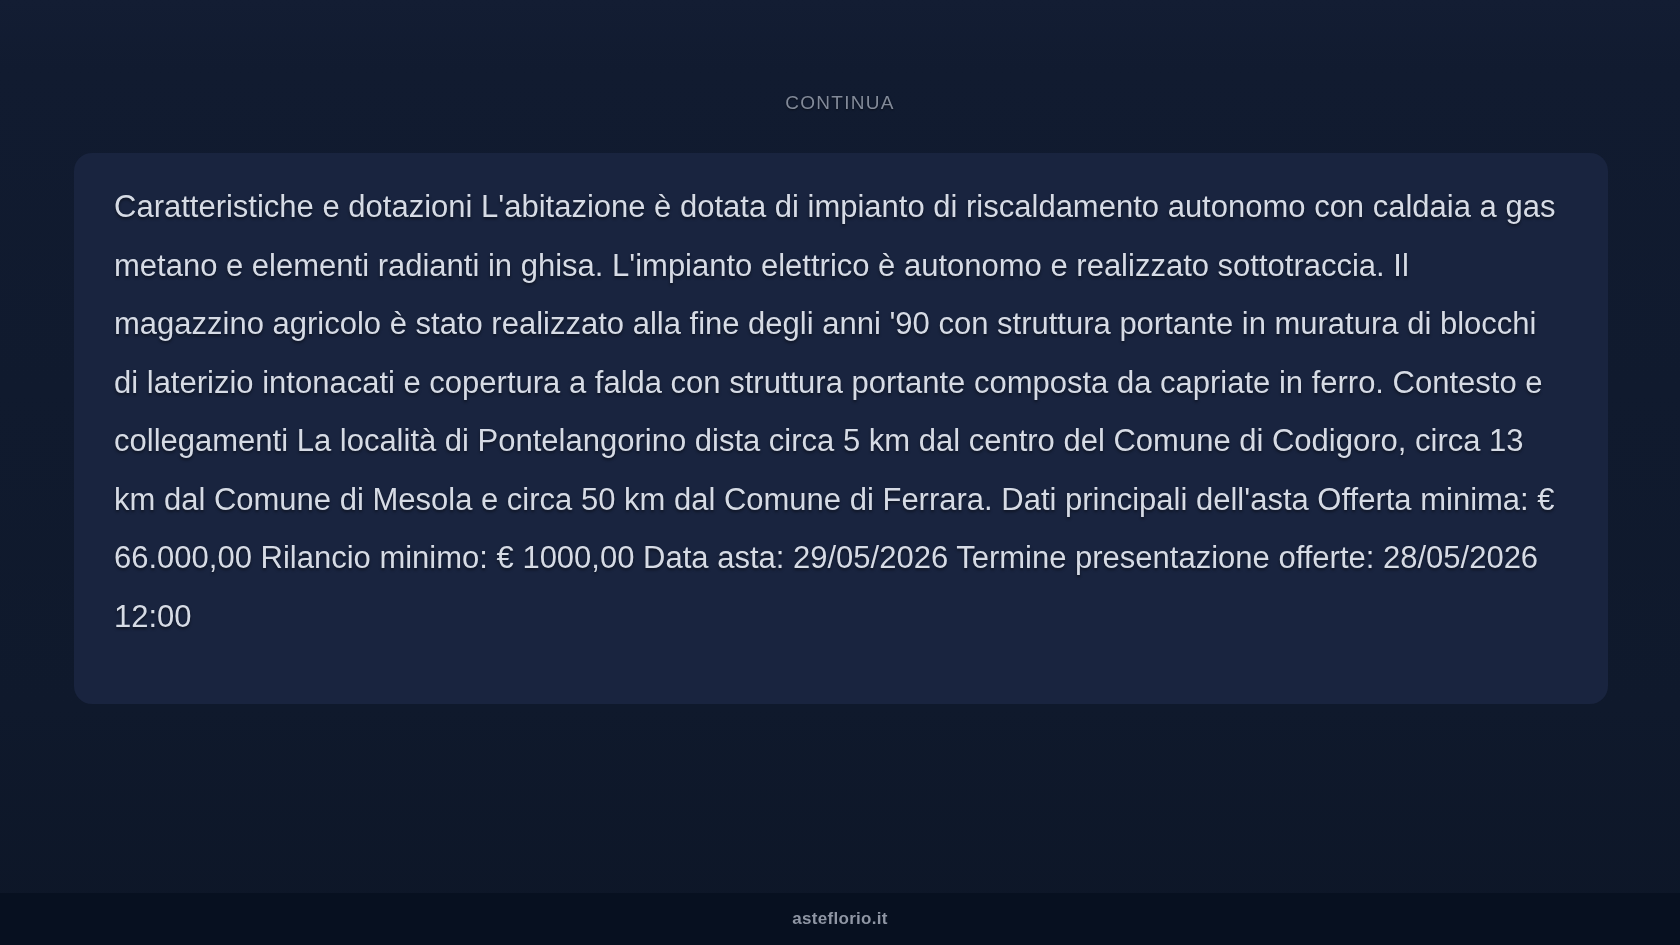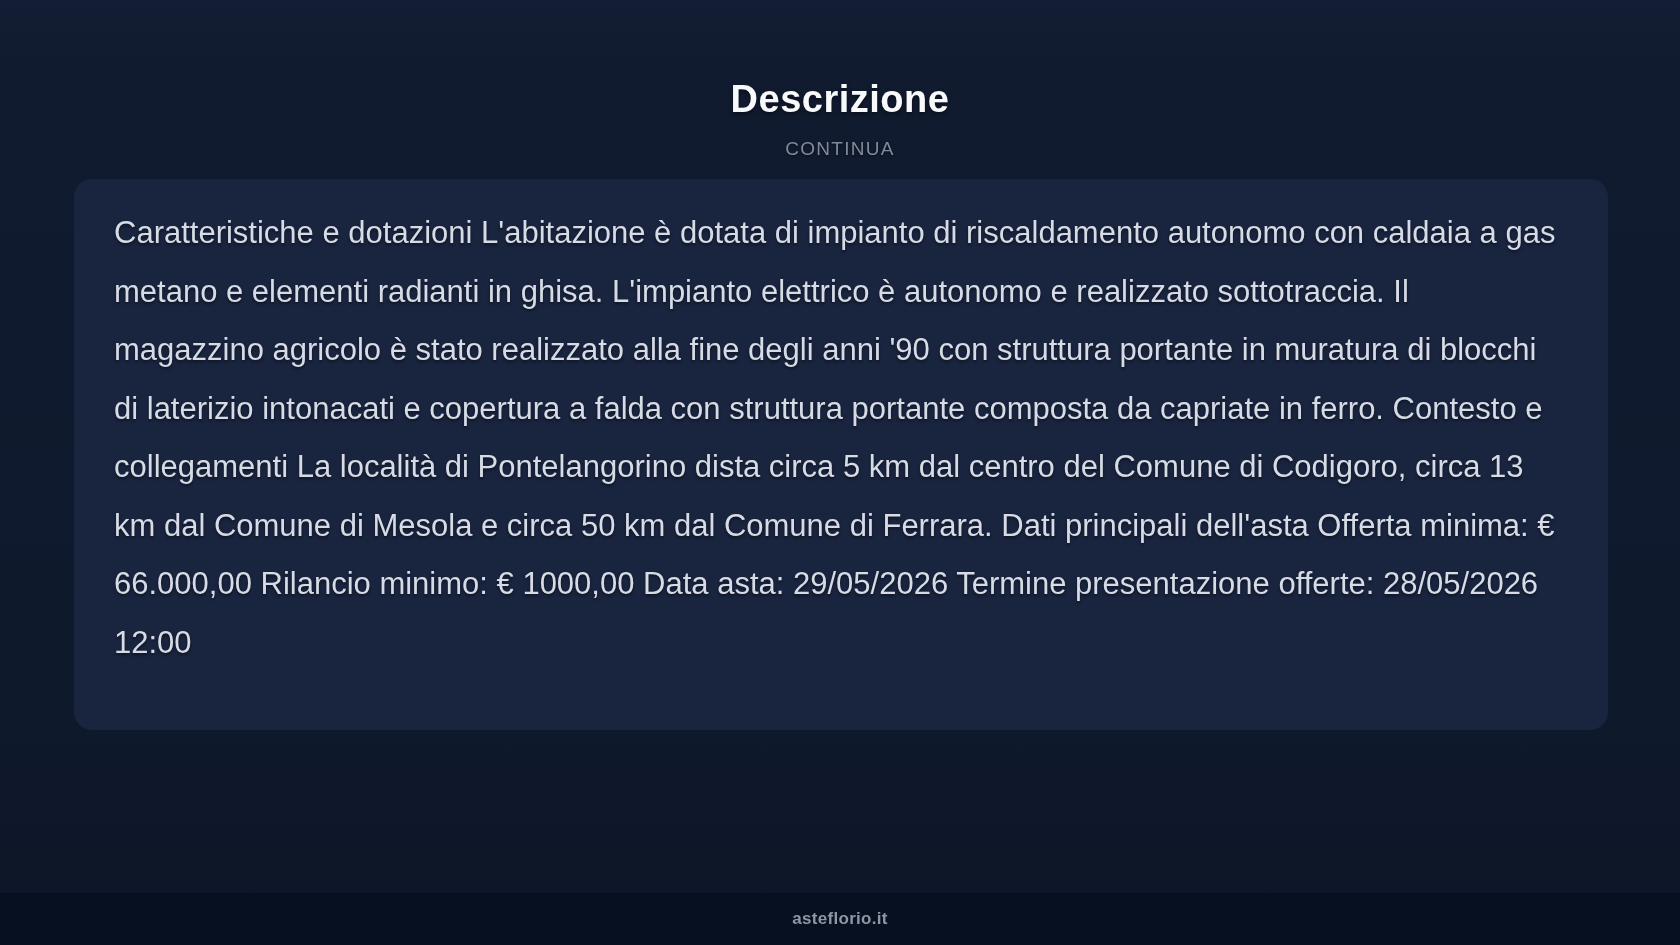--- a/index.html
+++ b/index.html
@@ -29,21 +29,21 @@
     display: inline-block;
     margin-top: 17px;
     font-size: 19px;
     line-height: 20px;
     color: #828a99;
     letter-spacing: 1.3px;
     cursor: pointer;
     text-shadow: 0 1px 2px rgba(0,0,0,0.5);
   }
   .card {
-    margin: 20px 72px 0 74px;
+    margin: 40px 72px 0 74px;
     background: #19243f;
     border-radius: 18px;
     padding: 25px 42px 58px 40px;
   }
   .card-text {
     font-size: 31px;
     line-height: 58.5px;
     color: #d6dbe5;
     text-shadow: 0 2px 3px rgba(0,0,0,0.45);
   }
@@ -62,21 +62,20 @@
     font-size: 17px;
     font-weight: 700;
     color: #8f96a4;
     letter-spacing: 0.3px;
   }
 </style>
 </head>
 <body>
 
 <div class="header">
-  <h1 class="page-title">Descrizione</h1>
   <div>
     <span class="subtitle">CONTINUA</span>
   </div>
 </div>
 
 <div class="card">
   <p class="card-text">Caratteristiche e dotazioni L'abitazione è dotata di impianto di riscaldamento autonomo con caldaia a gas metano e elementi radianti in ghisa. L'impianto elettrico è autonomo e realizzato sottotraccia. Il magazzino agricolo è stato realizzato alla fine degli anni '90 con struttura portante in muratura di blocchi di laterizio intonacati e copertura a falda con struttura portante composta da capriate in ferro. Contesto e collegamenti La località di Pontelangorino dista circa 5 km dal centro del Comune di Codigoro, circa 13 km dal Comune di Mesola e circa 50 km dal Comune di Ferrara. Dati principali dell'asta Offerta minima: € 66.000,00 Rilancio minimo: € 1000,00 Data asta: 29/05/2026 Termine presentazione offerte: 28/05/2026 12:00</p>
 </div>
 
 <div class="footer">

